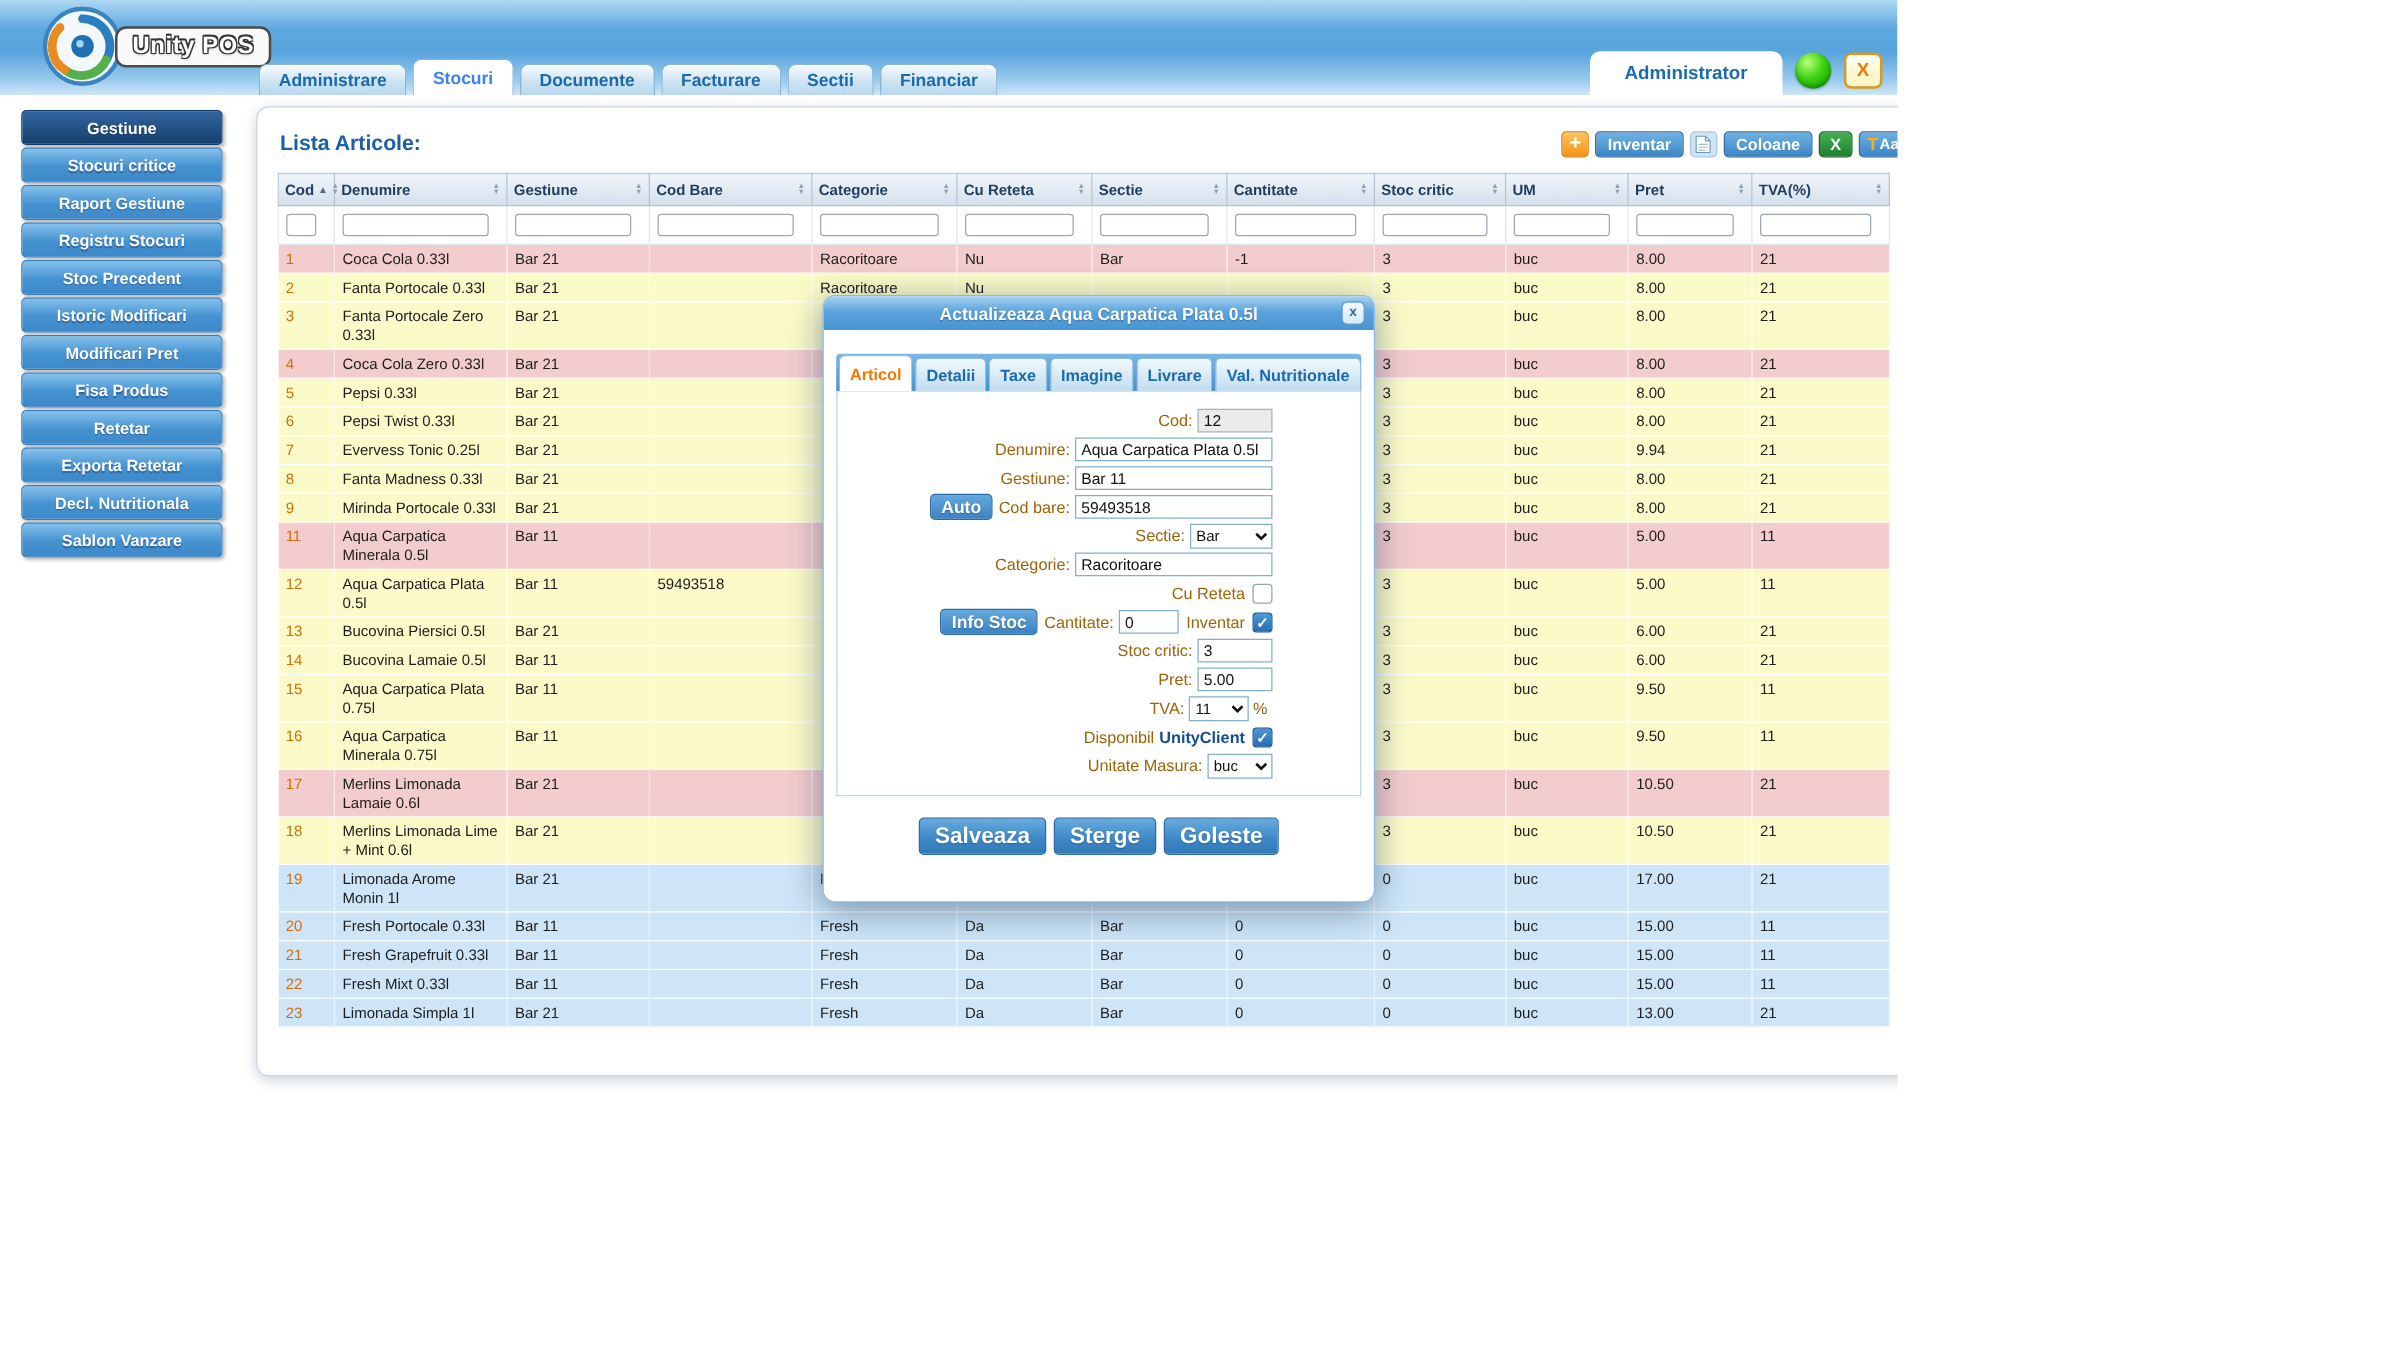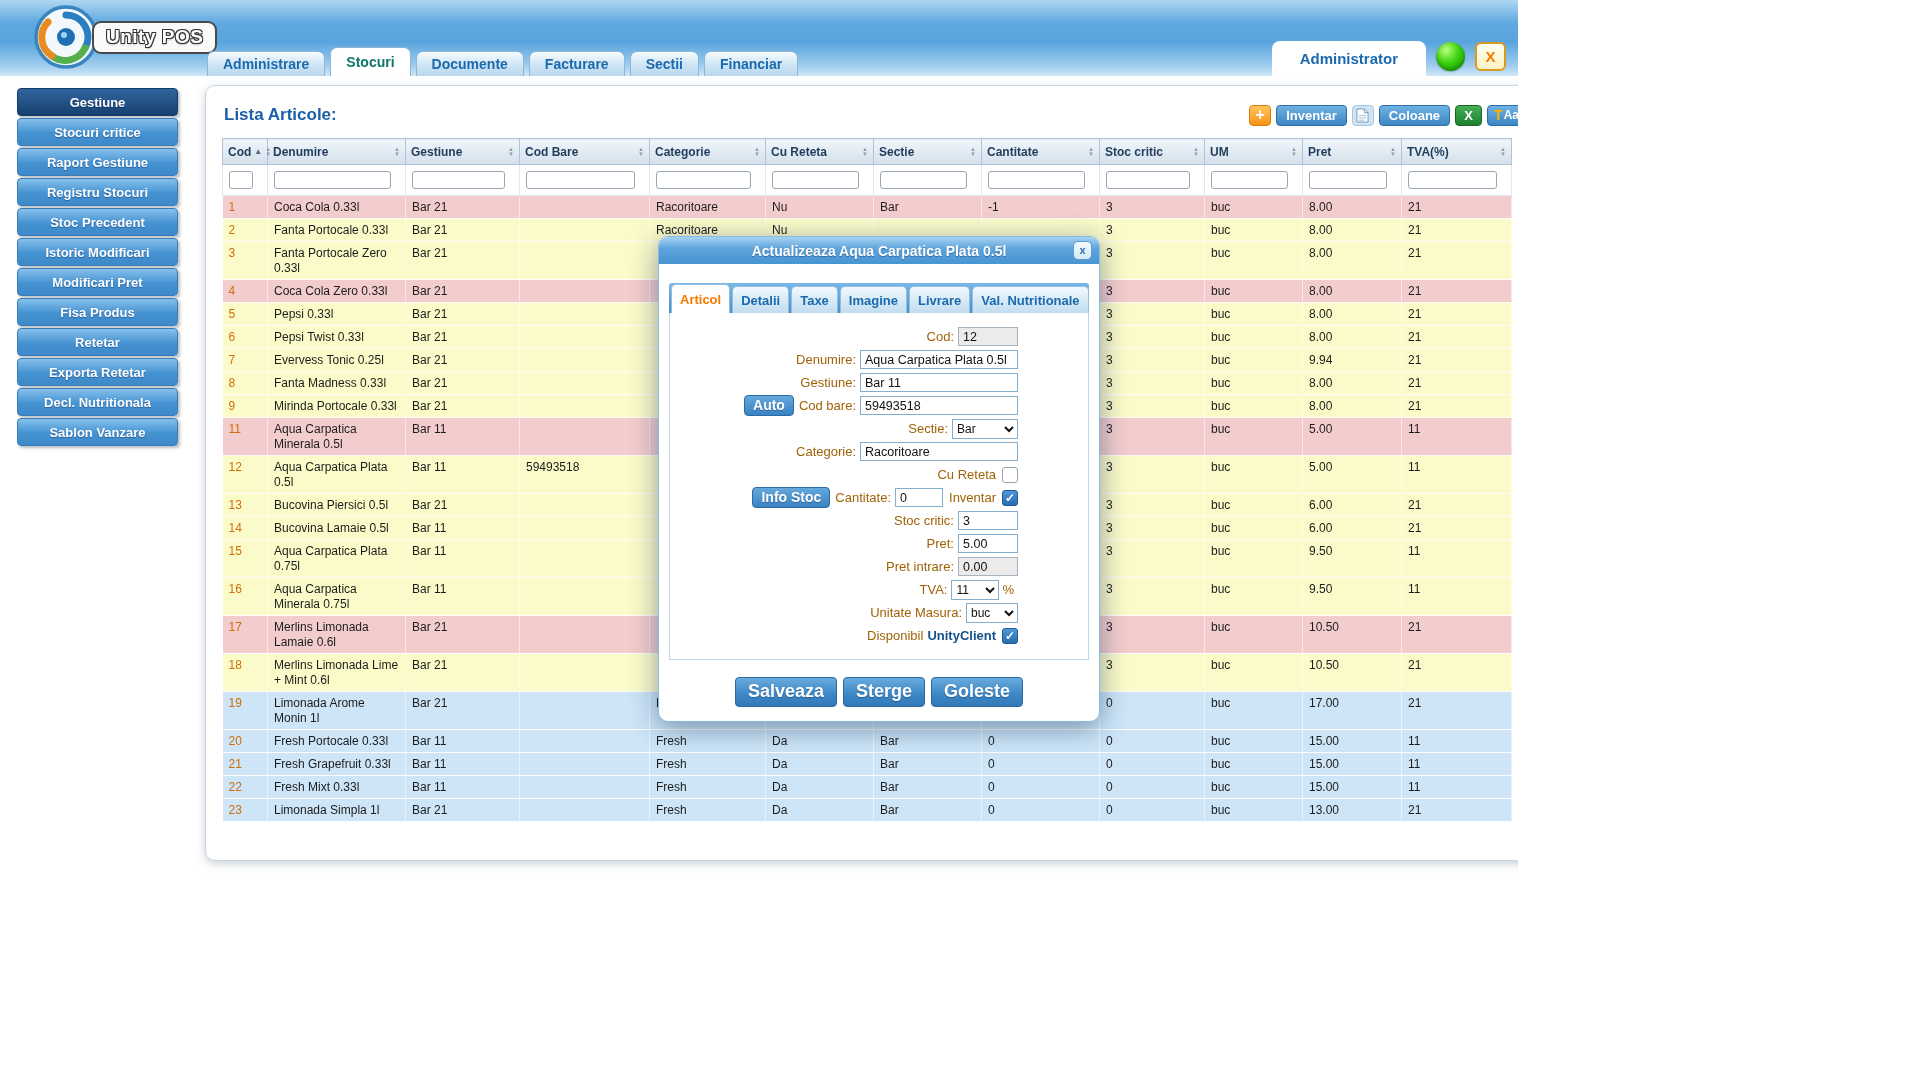--- a/index.html
+++ b/index.html
@@ -16,21 +16,21 @@
   .logo-circle { width:64px; height:64px; }
   .logo-badge { margin-left:-6px; background:#fafafa; border:2px solid #4a4a4a; border-radius:9px;
     padding:3px 12px 4px; font-size:19px; font-weight:bold; letter-spacing:.5px; color:#fff;
     text-shadow:-1px -1px 0 #333,1px -1px 0 #333,-1px 1px 0 #333,1px 1px 0 #333,0 2px 2px rgba(0,0,0,.25); }
   .main-tabs { position:absolute; left:207px; bottom:0; display:flex; gap:5px; align-items:flex-end; }
   .main-tab { height:25px; padding:2px 15px; display:flex; align-items:center;
     background:linear-gradient(180deg,#f6fbfe,#cae2f3 60%,#b9d8ee);
     border:1px solid #8cb6d6; border-bottom:none; border-radius:7px 7px 0 0; box-shadow:inset 0 1px 0 #fff; }
   .main-tab span { color:#1a6aad; font-weight:bold; font-size:14px; white-space:nowrap; }
   .main-tab.active { height:29px; background:#ffffff; }
-  .main-tab.active span { color:#0f766e; }
+  .main-tab.active span { color:#3b82f6; }
   .topbar-right { position:absolute; right:12px; bottom:0; display:flex; align-items:center; gap:10px; }
   .admin-tab { align-self:flex-end; background:#ffffff; border-radius:8px 8px 0 0; padding:9px 28px;
     color:#1a6aad; font-weight:bold; font-size:15px; }
   .green-dot { width:29px; height:29px; border-radius:50%; margin-bottom:5px;
     background:radial-gradient(circle at 35% 28%, #b8ff7a, #3ed313 45%, #1ba500 85%);
     box-shadow:inset 0 -2px 4px rgba(0,60,0,.35), 0 1px 2px rgba(0,0,0,.25); }
   .win-close { width:31px; height:29px; margin-bottom:5px; background:linear-gradient(#fffef2,#fdf3c2);
     border:2px solid #d99a1f; border-radius:6px; color:#f57900; font-weight:bold; font-size:15px;
     display:flex; align-items:center; justify-content:center; padding:0; }
 
@@ -806,40 +806,36 @@
       </div>
       <div class="frow">
         <span class="flabel">Stoc critic:</span>
         <input class="finput w56" value="3" style="">
       </div>
       <div class="frow">
         <span class="flabel">Pret:</span>
         <input class="finput w56" value="5.00" style="">
       </div>
       <div class="frow">
-        <span class="flabel">Pret intrare:</span>
-        <input class="finput gray w56" readonly="" value="0.00" style="">
-      </div>
-      <div class="frow">
         <span class="flabel">TVA:</span>
         <select class="fselect" style="width:48px">
           <option>11</option>
         </select>
         <span class="flabel" style="margin-left:3px">%</span>
       </div>
       <div class="frow">
+        <span class="flabel">Disponibil</span>
+        <span class="brand-strong">UnityClient</span>
+        <span class="cbx checked"></span>
+      </div>
+      <div class="frow">
         <span class="flabel">Unitate Masura:</span>
         <select class="fselect" style="width:52px">
           <option>buc</option>
         </select>
-      </div>
-      <div class="frow">
-        <span class="flabel">Disponibil</span>
-        <span class="brand-strong">UnityClient</span>
-        <span class="cbx checked"></span>
       </div>
     </div>
 
     <div class="dialog-buttons">
       <button class="dlg-btn">Salveaza</button>
       <button class="dlg-btn">Sterge</button>
       <button class="dlg-btn">Goleste</button>
     </div>
   </section>
 

